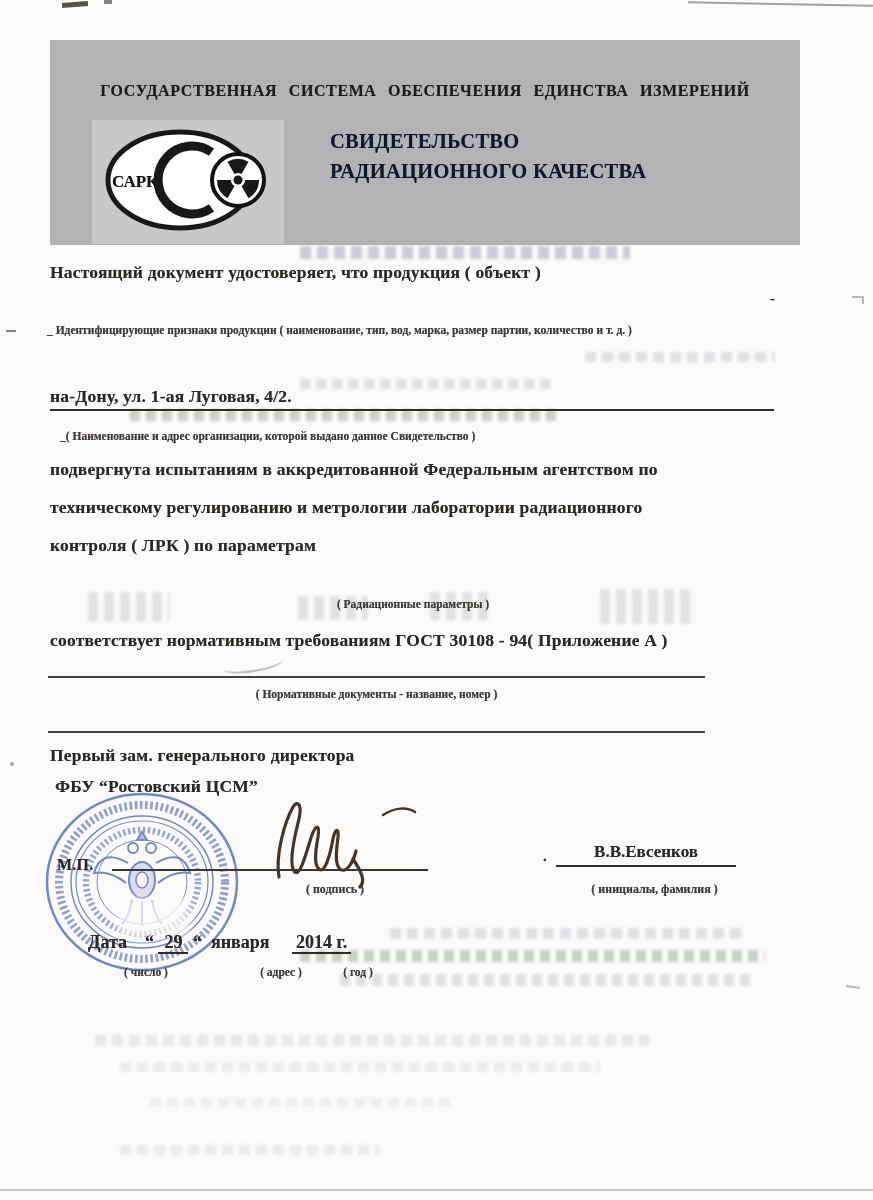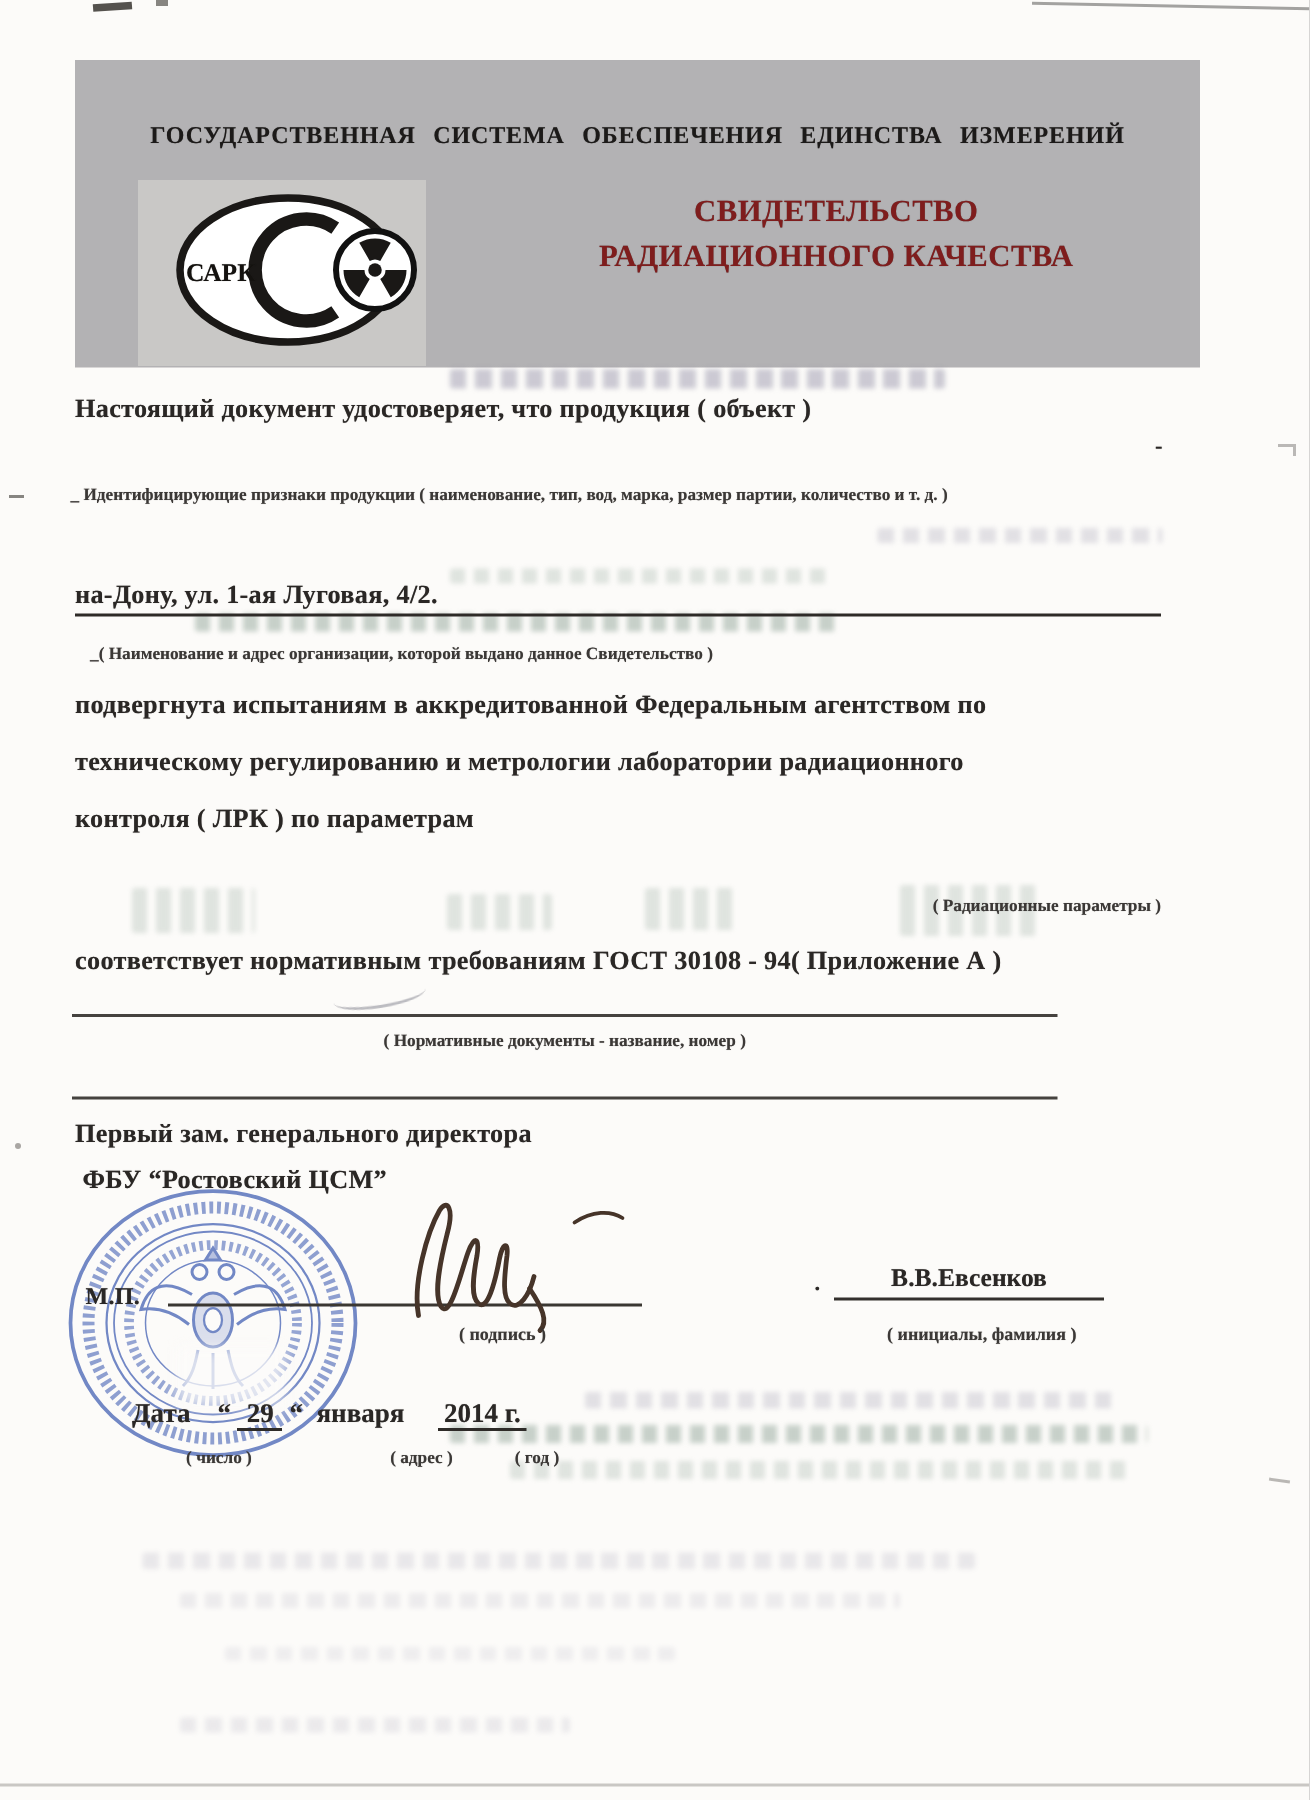--- a/index.html
+++ b/index.html
@@ -11,23 +11,23 @@
     border-right:2px solid #e6e4e1;
   }
   .page *{box-sizing:border-box;}
   .abs{position:absolute;}
   .soft{text-shadow:0 0 .5px rgba(45,42,40,.55);}
 
   
   .banner{left:50px;top:40px;width:750px;height:205px;background:#b3b2b4;}
   .banner-title{left:50px;top:82px;width:750px;text-align:center;
     font-size:16px;font-weight:700;letter-spacing:.6px;word-spacing:7px;color:#1c1a19;}
-  .logo-box{left:92px;top:120px;width:192px;height:124px;background:#c9c8c6;padding-left:12px;}
-  .title-block{left:330px;top:126px;width:455px;text-align:center;
-    font-size:20.5px;font-weight:700;line-height:30px;color:#7f1d1d;letter-spacing:.3px;}
+  .logo-box{left:92px;top:120px;width:192px;height:124px;background:#c9c8c6;}
+  .title-block{left:330px;top:126px;width:455px;text-align:left;
+    font-size:20.5px;font-weight:700;line-height:30px;color:#0f172a;letter-spacing:.3px;}
 
   
   .line{font-size:17.5px;font-weight:700;letter-spacing:.2px;white-space:nowrap;}
   .caption{font-size:11.5px;font-weight:700;color:#3b3836;white-space:nowrap;}
 
   .product-line{left:52px;top:286px;width:714px;height:27px;padding-left:24px;
     font-size:15.5px;font-weight:700;letter-spacing:.3px;border-bottom:2px solid #2e2b28;white-space:nowrap;}
   .presented-row{left:50px;top:348px;width:724px;display:flex;align-items:baseline;}
   .presented-row .fill{flex:1;border-bottom:2px solid #2e2b28;padding-left:8px;white-space:nowrap;}
   .address-row{left:50px;top:386px;width:724px;height:25px;border-bottom:2px solid #2e2b28;white-space:nowrap;}
@@ -114,21 +114,21 @@
   <div class="abs line" style="left:770px;top:290px;font-size:15px;">-</div>
   <div class="abs caption" style="left:47px;top:324px;">_ Идентифицирующие признаки продукции ( наименование, тип, вод, марка, размер партии, количество и т. д. )</div>
 
   <div class="abs address-row line">на-Дону, ул. 1-ая Луговая, 4/2.</div>
   <div class="abs caption" style="left:47px;top:430px;margin-left:13px;">_( Наименование и адрес организации, которой выдано данное Свидетельство )</div>
 
   <div class="abs line" style="left:50px;top:459px;">подвергнута испытаниям в аккредитованной Федеральным агентством по</div>
   <div class="abs line" style="left:50px;top:497px;">техническому регулированию и метрологии лаборатории  радиационного</div>
   <div class="abs line" style="left:50px;top:535px;">контроля ( ЛРК ) по  параметрам</div>
 
-  <div class="abs caption" style="left:52px;top:598px;width:722px;text-align:right;">( Радиационные параметры )</div>
+  <div class="abs caption" style="left:52px;top:598px;width:722px;text-align:center;">( Радиационные параметры )</div>
 
   <div class="abs line" style="left:50px;top:630px;">соответствует нормативным требованиям ГОСТ 30108 - 94( Приложение А )</div>
 
   <div class="abs rule" style="left:48px;top:676px;width:657px;"></div>
   <div class="abs caption" style="left:48px;top:688px;width:657px;text-align:center;">( Нормативные документы - название, номер )</div>
   <div class="abs rule" style="left:48px;top:731px;width:657px;"></div>
 
   <div class="abs line" style="left:50px;top:745px;">Первый зам. генерального директора</div>
   <div class="abs line" style="left:55px;top:776px;">ФБУ “Ростовский ЦСМ”</div>
 

